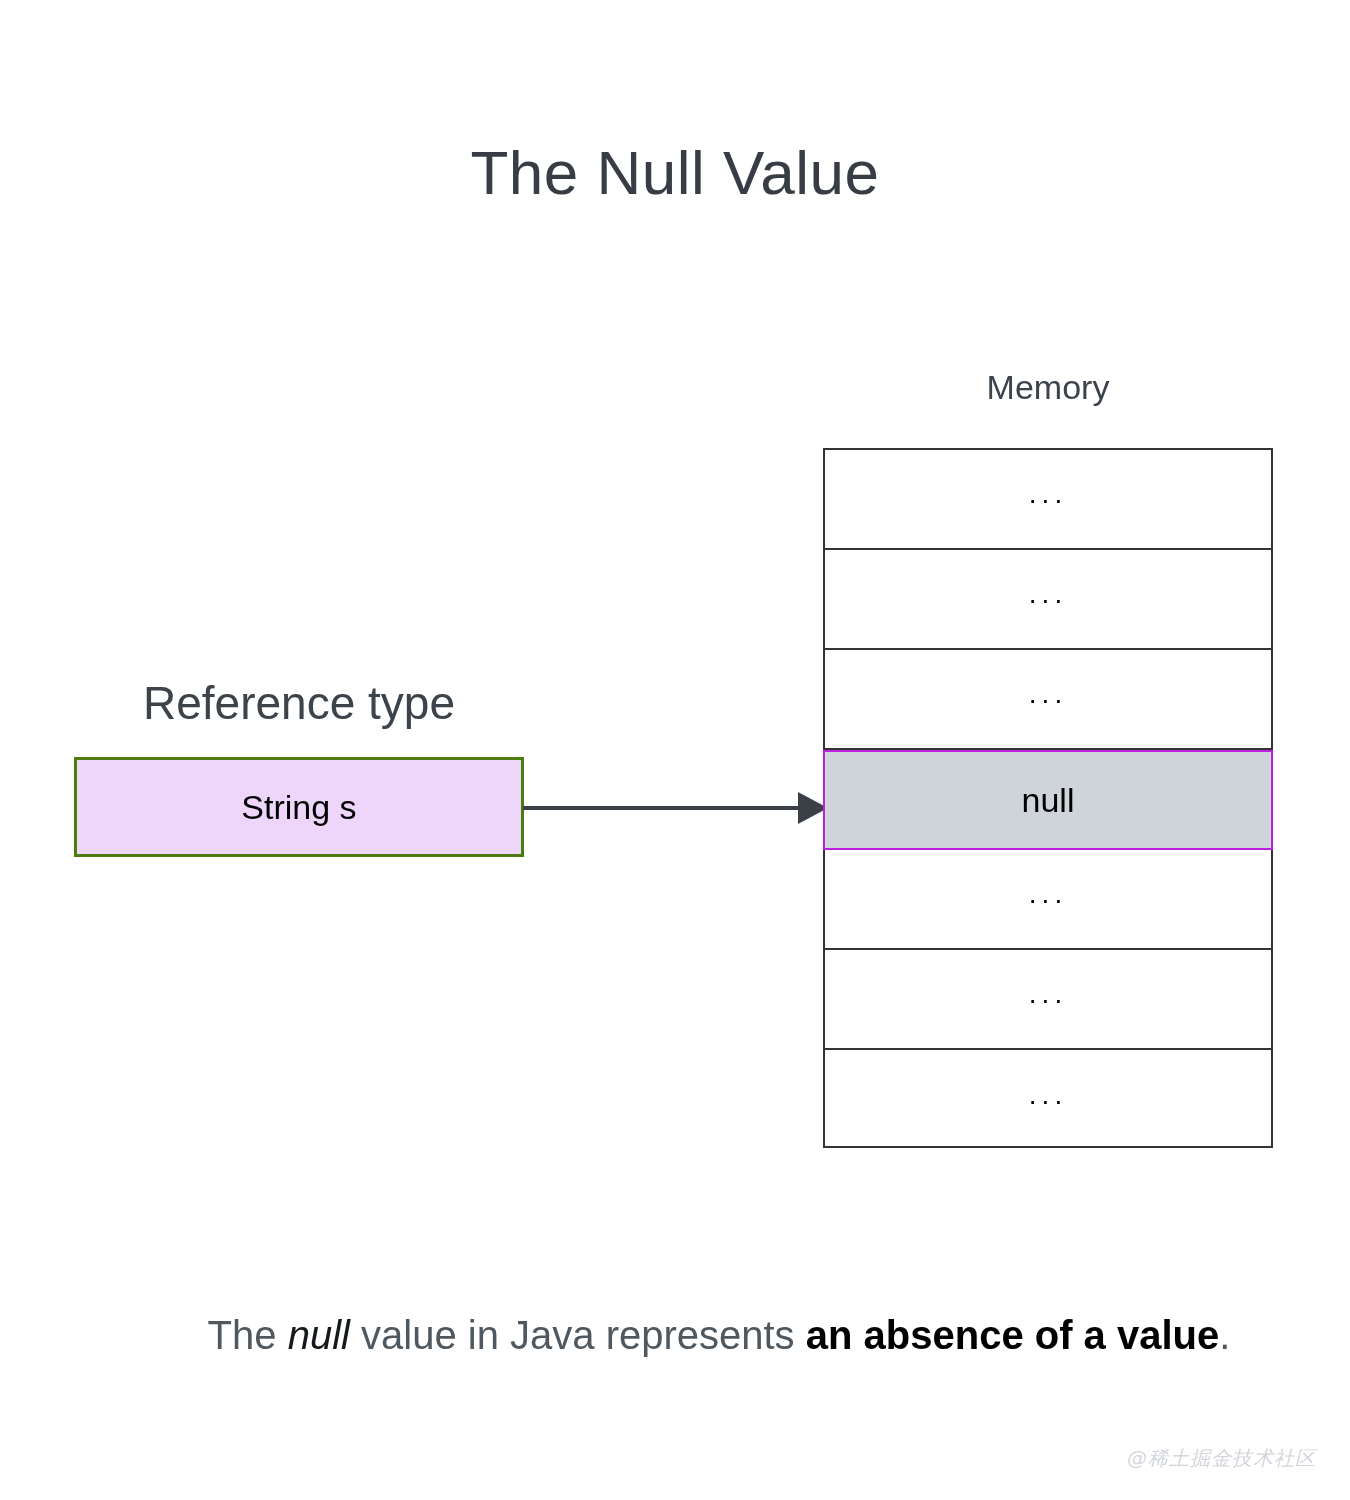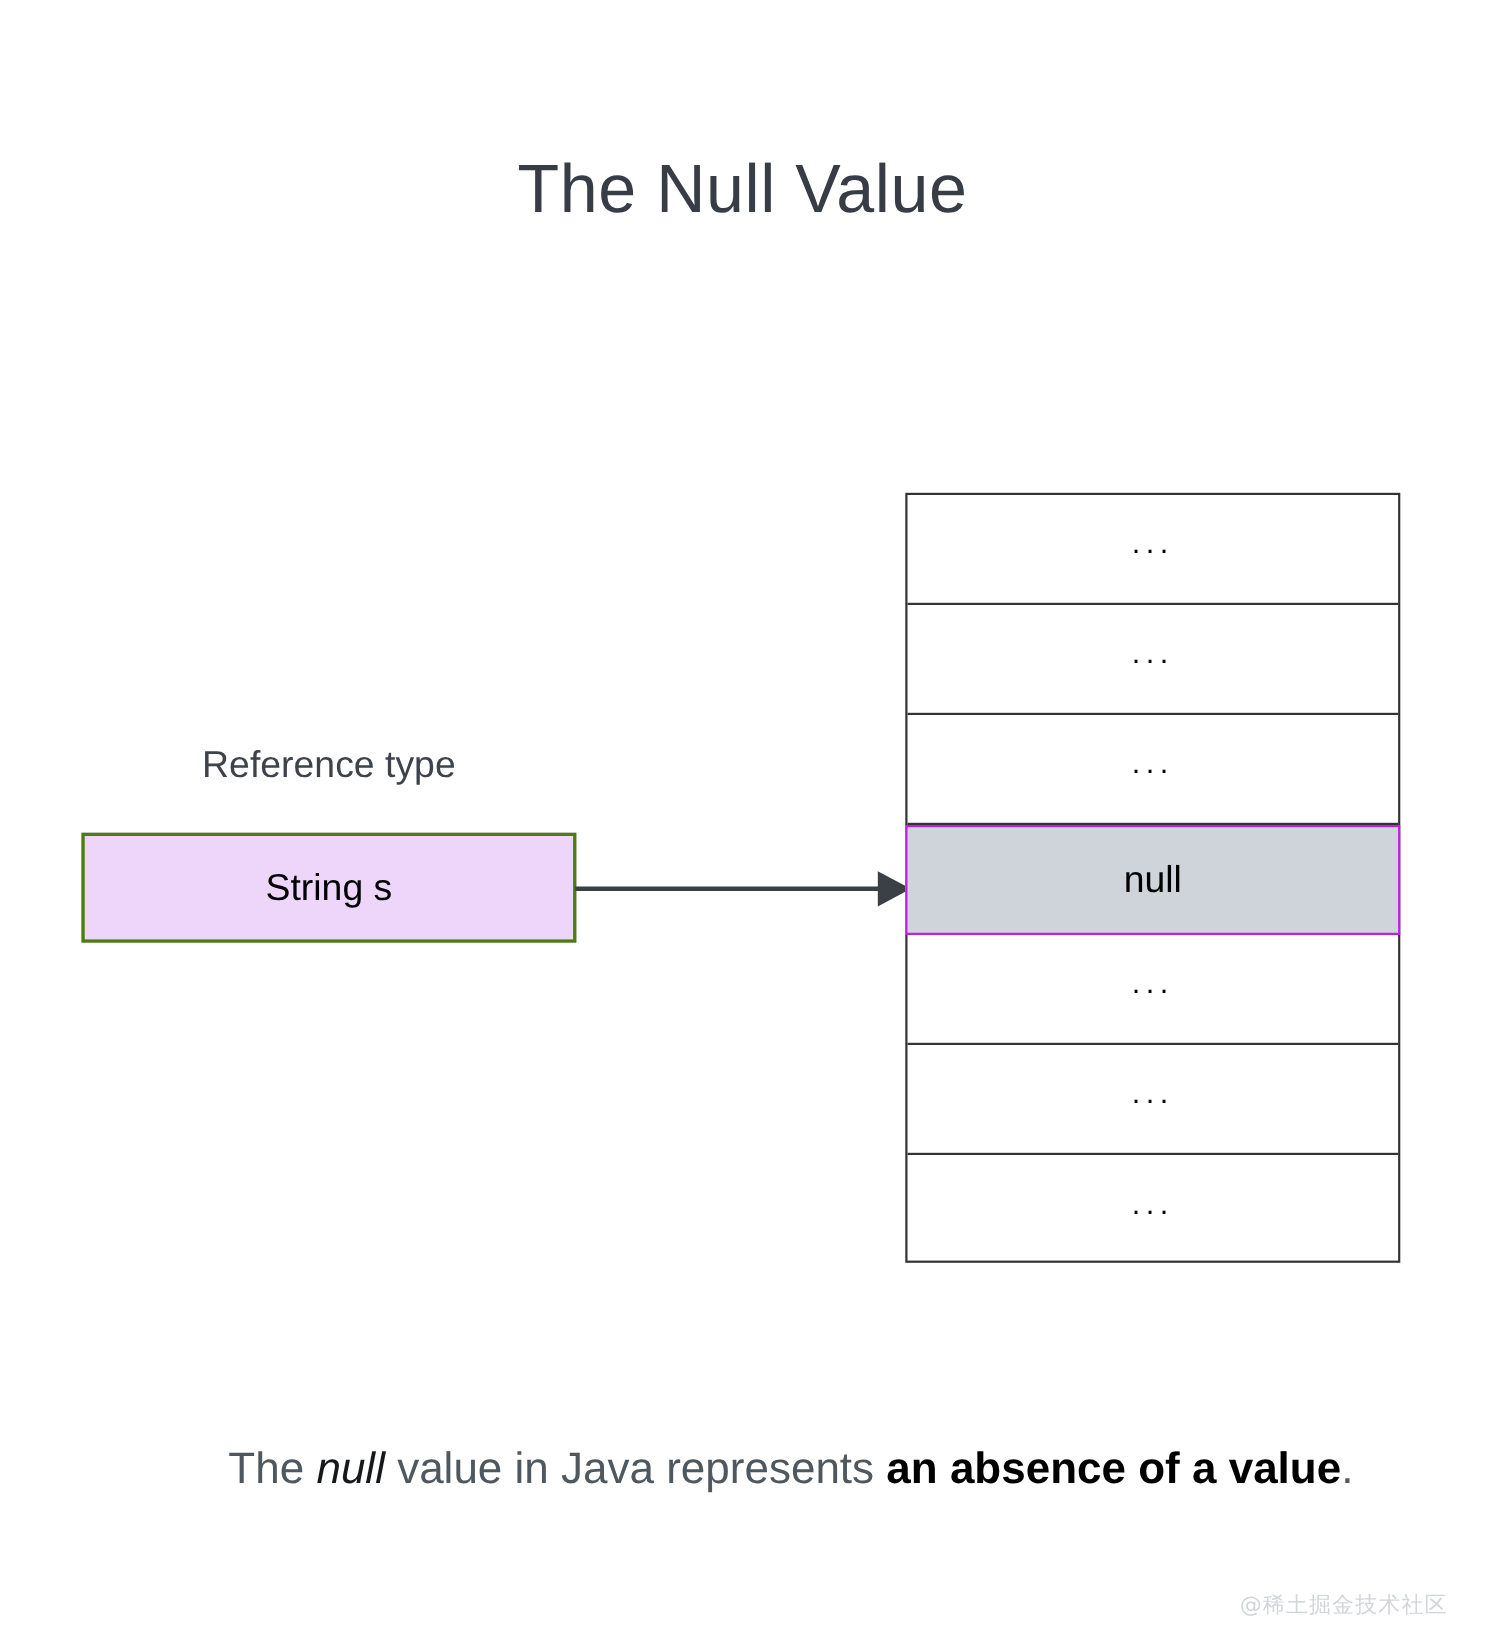--- a/index.html
+++ b/index.html
@@ -93,21 +93,21 @@
     z-index: 3;
   }
 
   
   .ref-label {
     position: absolute;
     left: 74px;
     top: 676px;
     width: 450px;
     text-align: center;
-    font-size: 34px;
+    font-size: 46px;
     font-weight: 400;
     color: #3d434b;
   }
 
   .ref-box {
     position: absolute;
     left: 74px;
     top: 757px;
     width: 450px;
     height: 100px;
@@ -154,29 +154,31 @@
 
   
   .watermark {
     position: absolute;
     right: 34px;
     bottom: 28px;
     font-size: 20px;
     color: #d2d5da;
     letter-spacing: 1px;
     font-family: "DejaVu Sans", sans-serif;
+    font-style: italic;
   }
 </style>
 </head>
 <body>
 
 <div class="slide">
 
   <div class="title">The Null Value</div>
 
+  <div class="memory-label">Memory</div>
 
   <div class="memory-table">
     <div class="mem-row ellipsis">
       <span>...</span>
     </div>
     <div class="mem-row ellipsis">
       <span>...</span>
     </div>
     <div class="mem-row ellipsis">
       <span>...</span>

